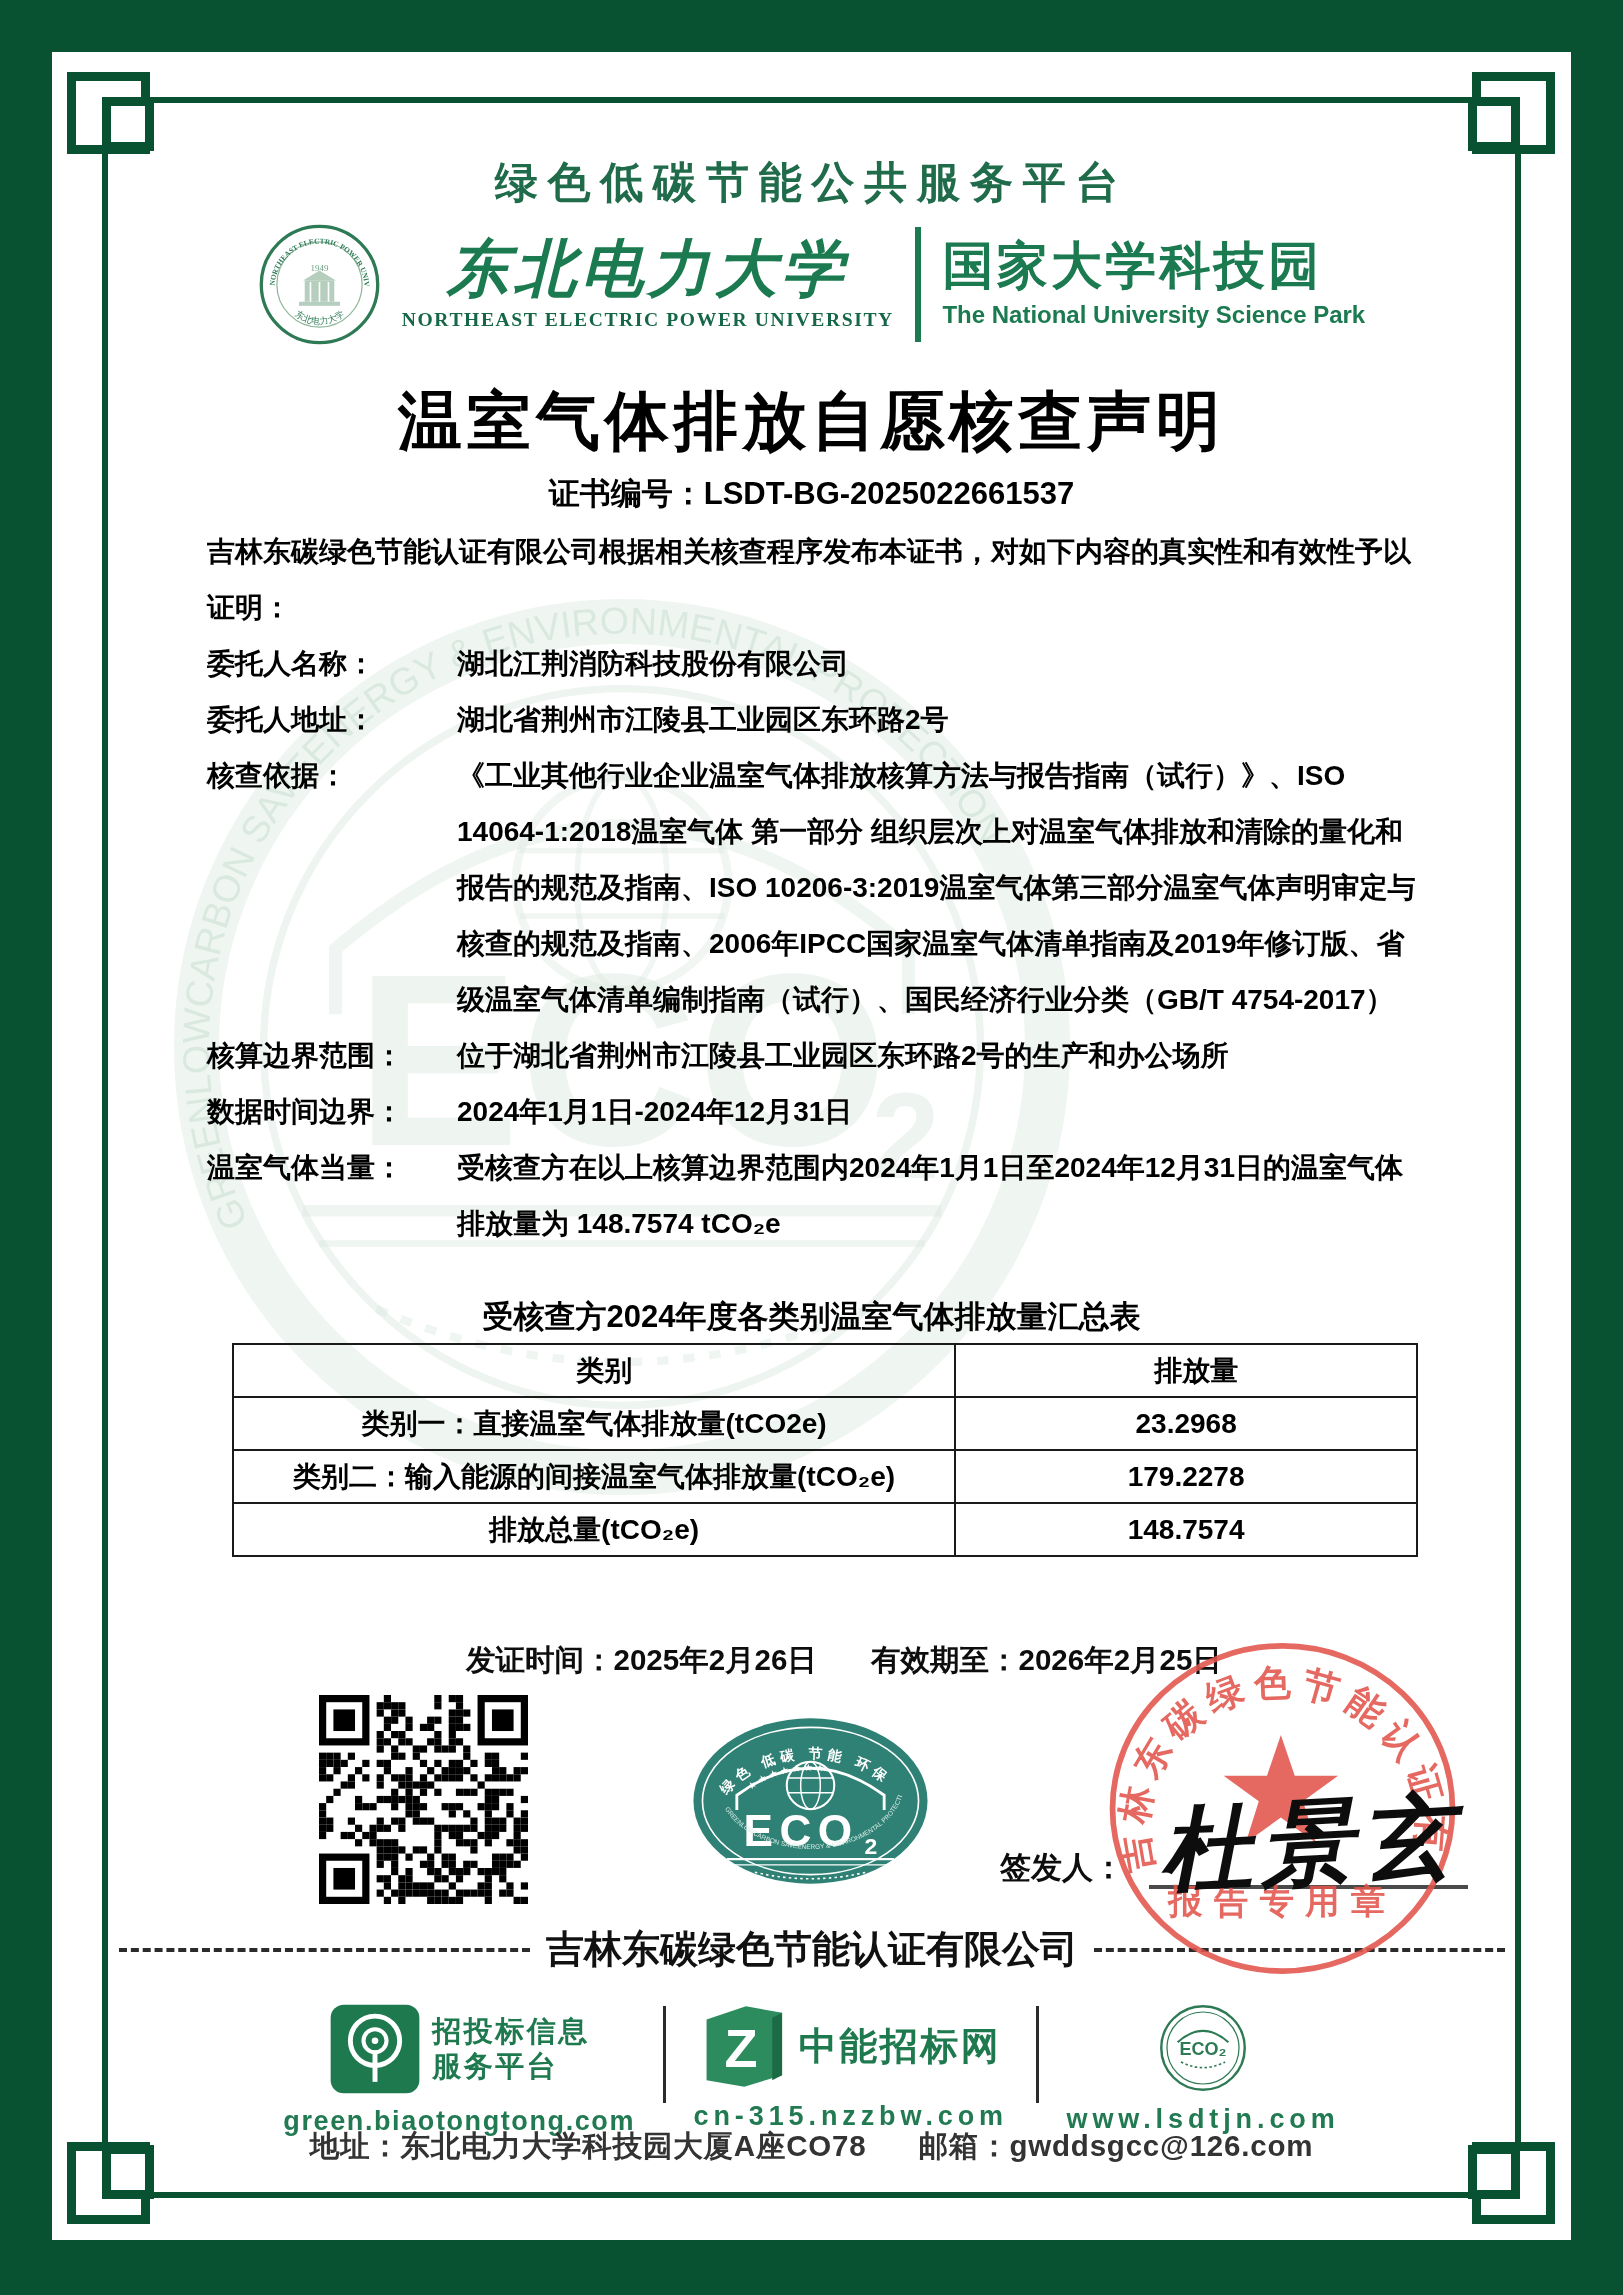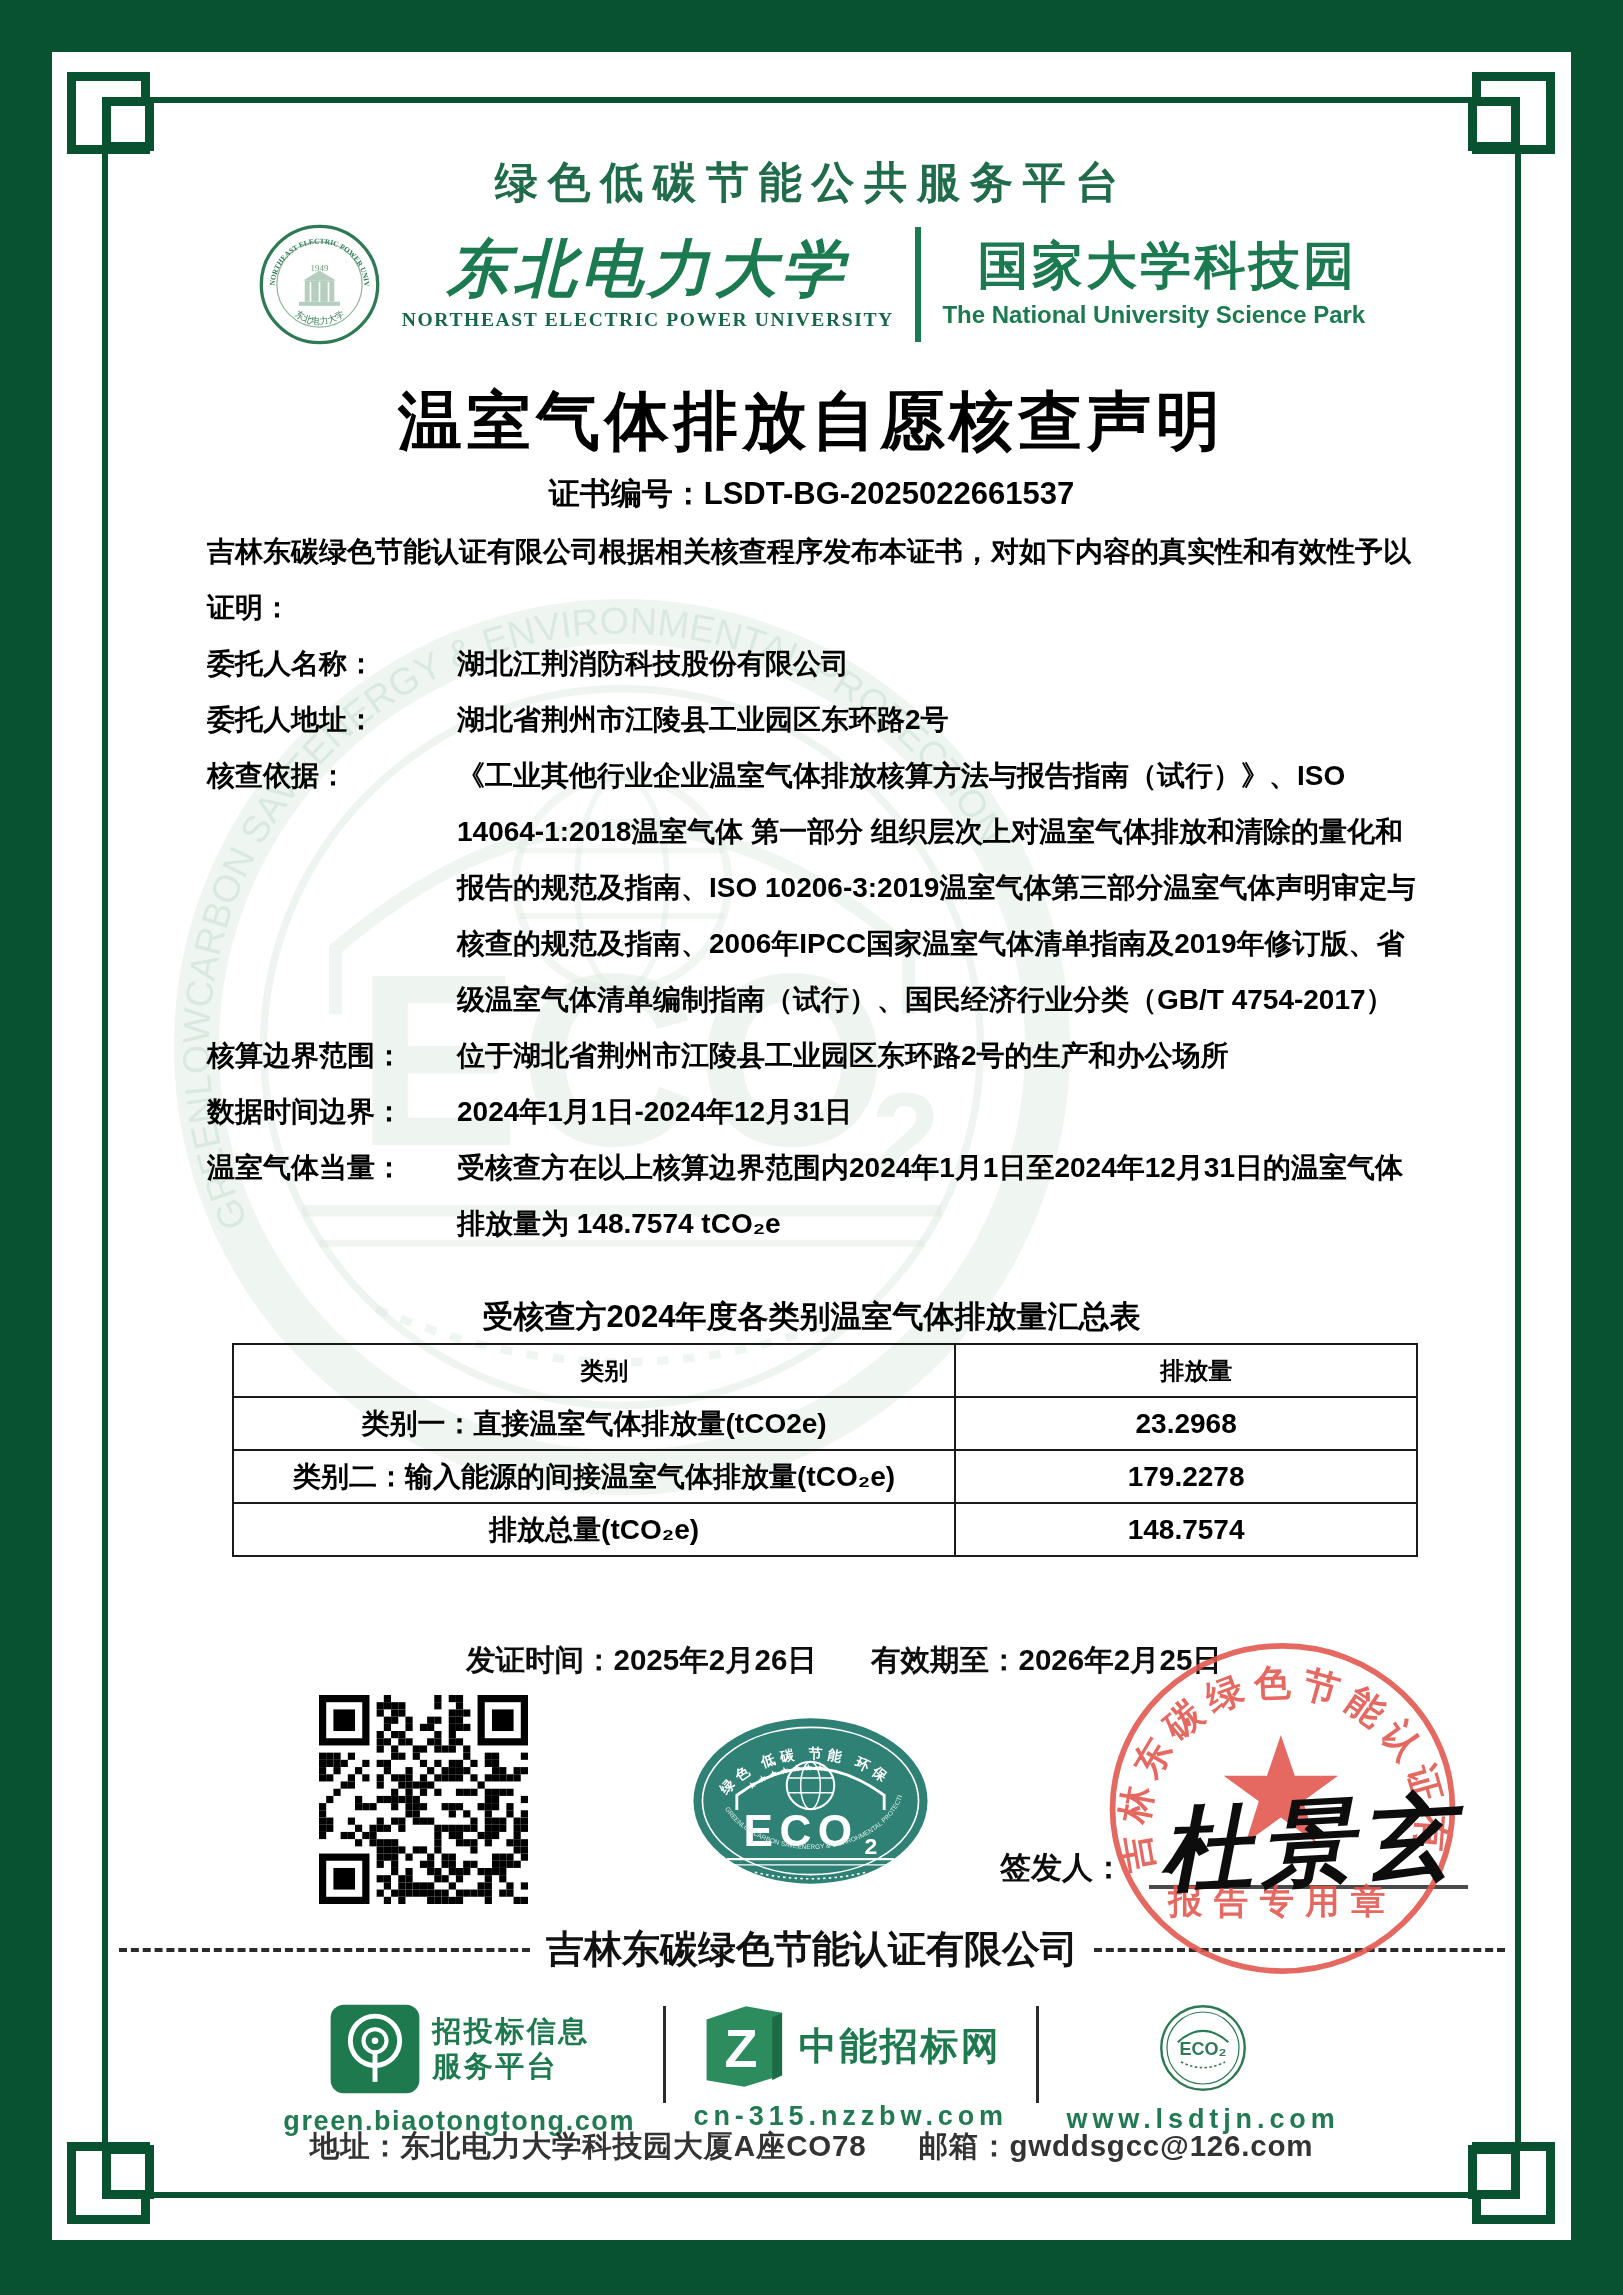--- a/index.html
+++ b/index.html
@@ -29,36 +29,36 @@
                   font-size:43px;font-weight:800;letter-spacing:9.8px;color:#1f6b4a;}
   .logo-row{position:absolute;top:223px;left:0;width:100%;display:flex;justify-content:center;
             align-items:center;gap:21px;}
   .univ-block{text-align:center;}
   .univ-cn{font-size:62px;font-weight:900;color:#1b7a50;font-style:italic;letter-spacing:4.9px;
            font-family:"DejaVu Serif","Liberation Serif",serif;line-height:1;}
   .univ-en{font-size:19.6px;font-weight:800;color:#166747;letter-spacing:1.6px;margin-top:8.2px;
            font-family:"Liberation Serif","DejaVu Serif",serif;}
   .logo-divider{width:6.5px;height:115px;background:#1b7a50;}
   .park-block{text-align:left;}
-  .park-cn{font-size:51px;font-weight:900;color:#1b7a50;letter-spacing:3.3px;line-height:1;margin-left:35px;}
+  .park-cn{font-size:51px;font-weight:900;color:#1b7a50;letter-spacing:3.3px;line-height:1;}
   .park-en{font-size:24px;font-weight:700;color:#1b7a50;margin-top:9.8px;}
   .doc-title{position:absolute;top:378px;left:0;width:100%;text-align:center;
              font-size:64px;font-weight:900;letter-spacing:4.9px;color:#000;}
   .cert-no{position:absolute;top:473px;left:0;width:100%;text-align:center;
            font-size:31px;font-weight:700;color:#000;}
   .body-block{position:absolute;left:207px;top:524px;width:1212px;font-size:28px;font-weight:600;
               line-height:56px;color:#000;}
   .field-grid{display:grid;grid-template-columns:250px 1fr;}
   .field-label{white-space:nowrap;}
   .table-title{position:absolute;top:1296px;left:0;width:100%;text-align:center;
                font-size:31px;font-weight:900;color:#000;}
   table.sum{position:absolute;left:232px;top:1343px;width:1186px;border-collapse:collapse;
             font-size:28px;font-weight:600;color:#000;}
   table.sum th,table.sum td{border:2.5px solid #1a1a1a;height:51px;text-align:center;padding:0 6.5px;}
-  table.sum th{font-size:24px;font-weight:900;padding-left:27px;}
+  table.sum th{font-size:28px;font-weight:900;padding-left:27px;}
   table.sum col.c1{width:61%;} table.sum col.c2{width:39%;}
   .date-issue{position:absolute;left:466px;top:1641px;font-size:29.5px;font-weight:800;}
   .date-valid{position:absolute;left:871px;top:1641px;font-size:29.5px;font-weight:800;}
   .qr{position:absolute;left:319px;top:1695px;width:209px;height:209px;}
   .eco-seal{position:absolute;left:691px;top:1715px;width:239px;height:172px;}
   .stamp{position:absolute;left:1106px;top:1640px;width:353px;height:337px;z-index:5;opacity:.88;}
   .signer-label{position:absolute;left:1000px;top:1847px;font-size:31px;font-weight:700;z-index:4;}
   .sig-line{position:absolute;left:1149px;top:1885px;width:319px;height:4.1px;background:#4a4a4a;z-index:4;}
   .signature{position:absolute;left:1160px;top:1782px;font-size:92px;color:#0d0d0d;z-index:6;
              font-family:"DejaVu Serif","Liberation Serif",serif;font-style:italic;font-weight:700;

